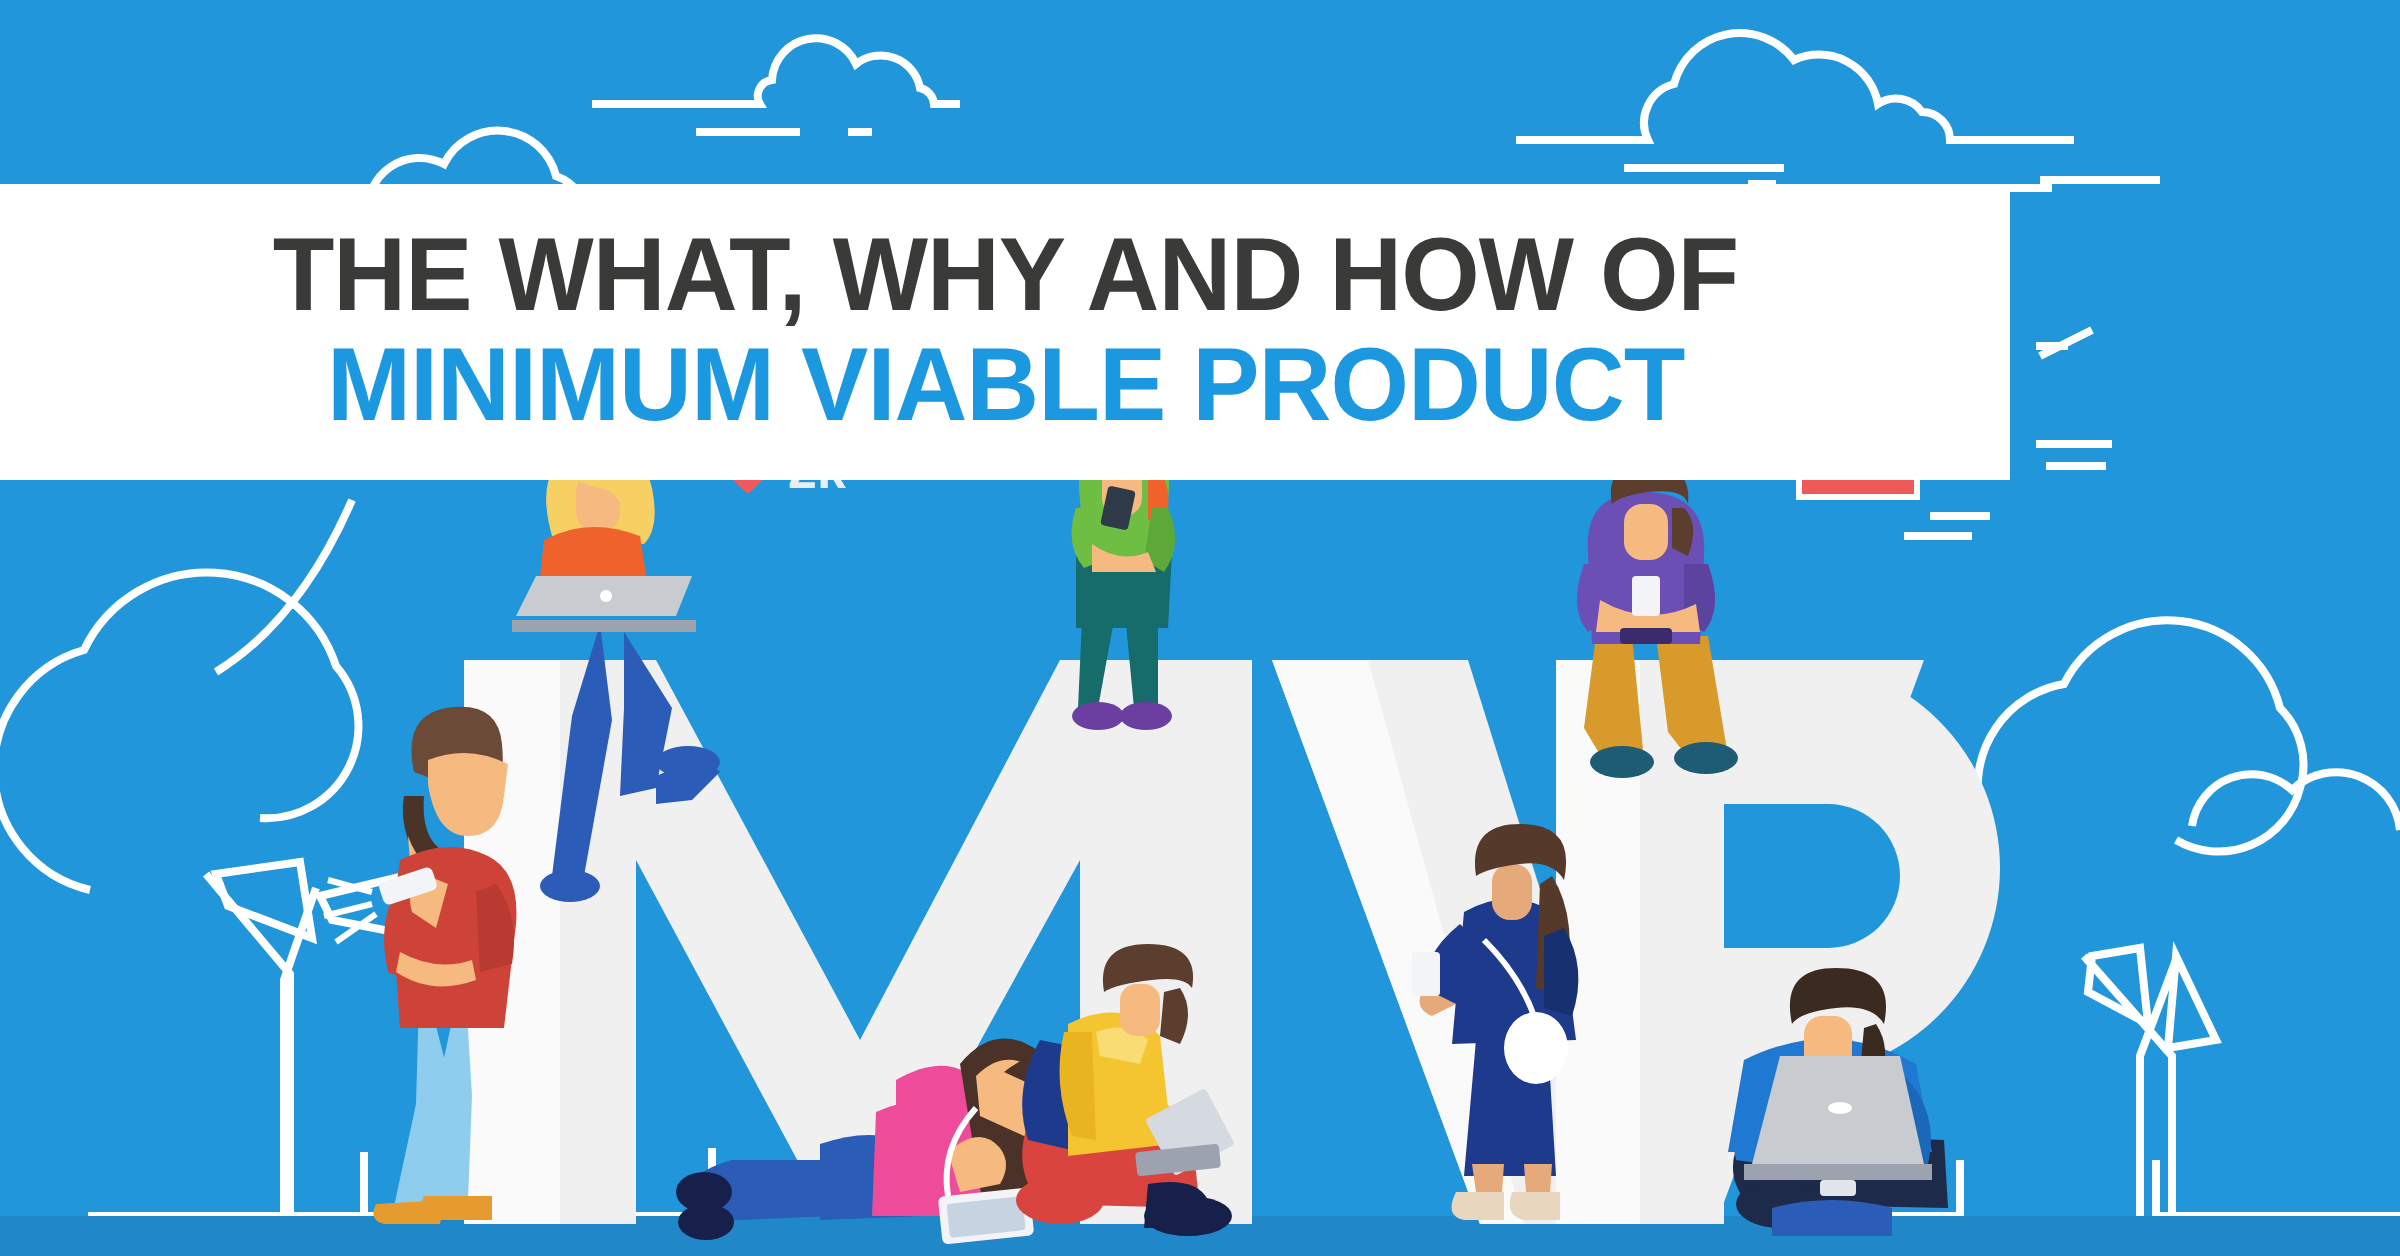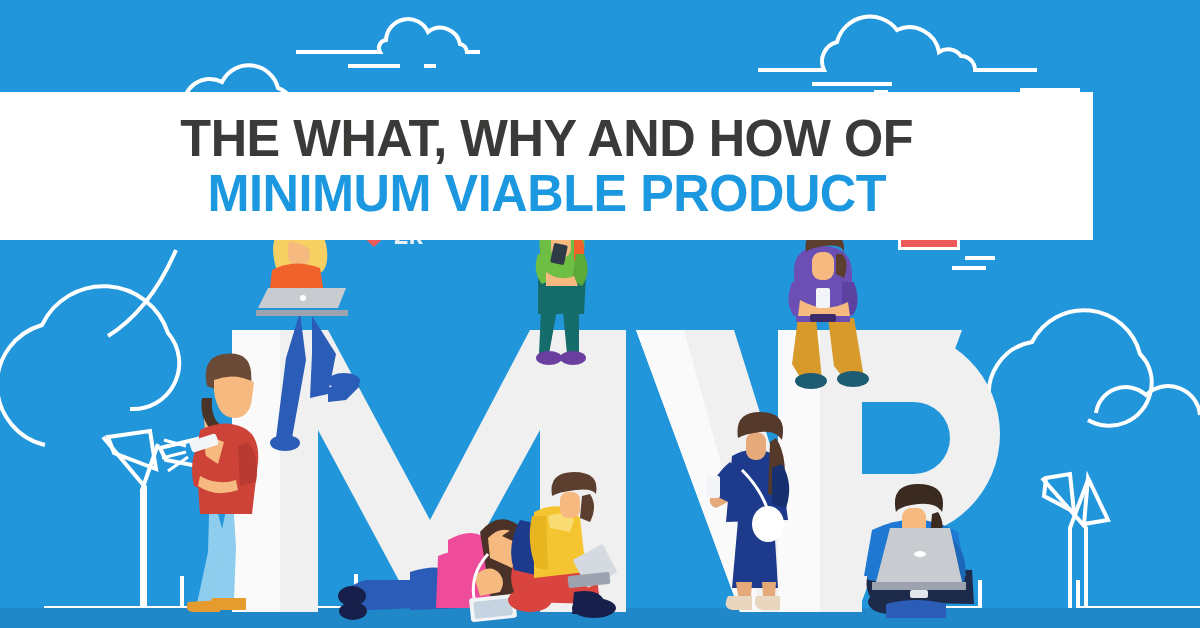--- a/index.html
+++ b/index.html
@@ -22,21 +22,21 @@
   }
 
   
   #mvp{
     position:absolute;left:0;top:0;width:1200px;height:628px;
   }
 
   
   #banner{
     position:absolute;left:0;top:92px;
-    width:1093px;height:148px;
+    width:1005px;height:148px;
     background:#FFFFFF;
     display:flex;flex-direction:column;
     align-items:center;justify-content:center;
     z-index:40;
   }
   #title-line-1{
     font-size:52px;font-weight:bold;
     letter-spacing:-0.5px;
     color:#3A3A38;
     line-height:1.02;

